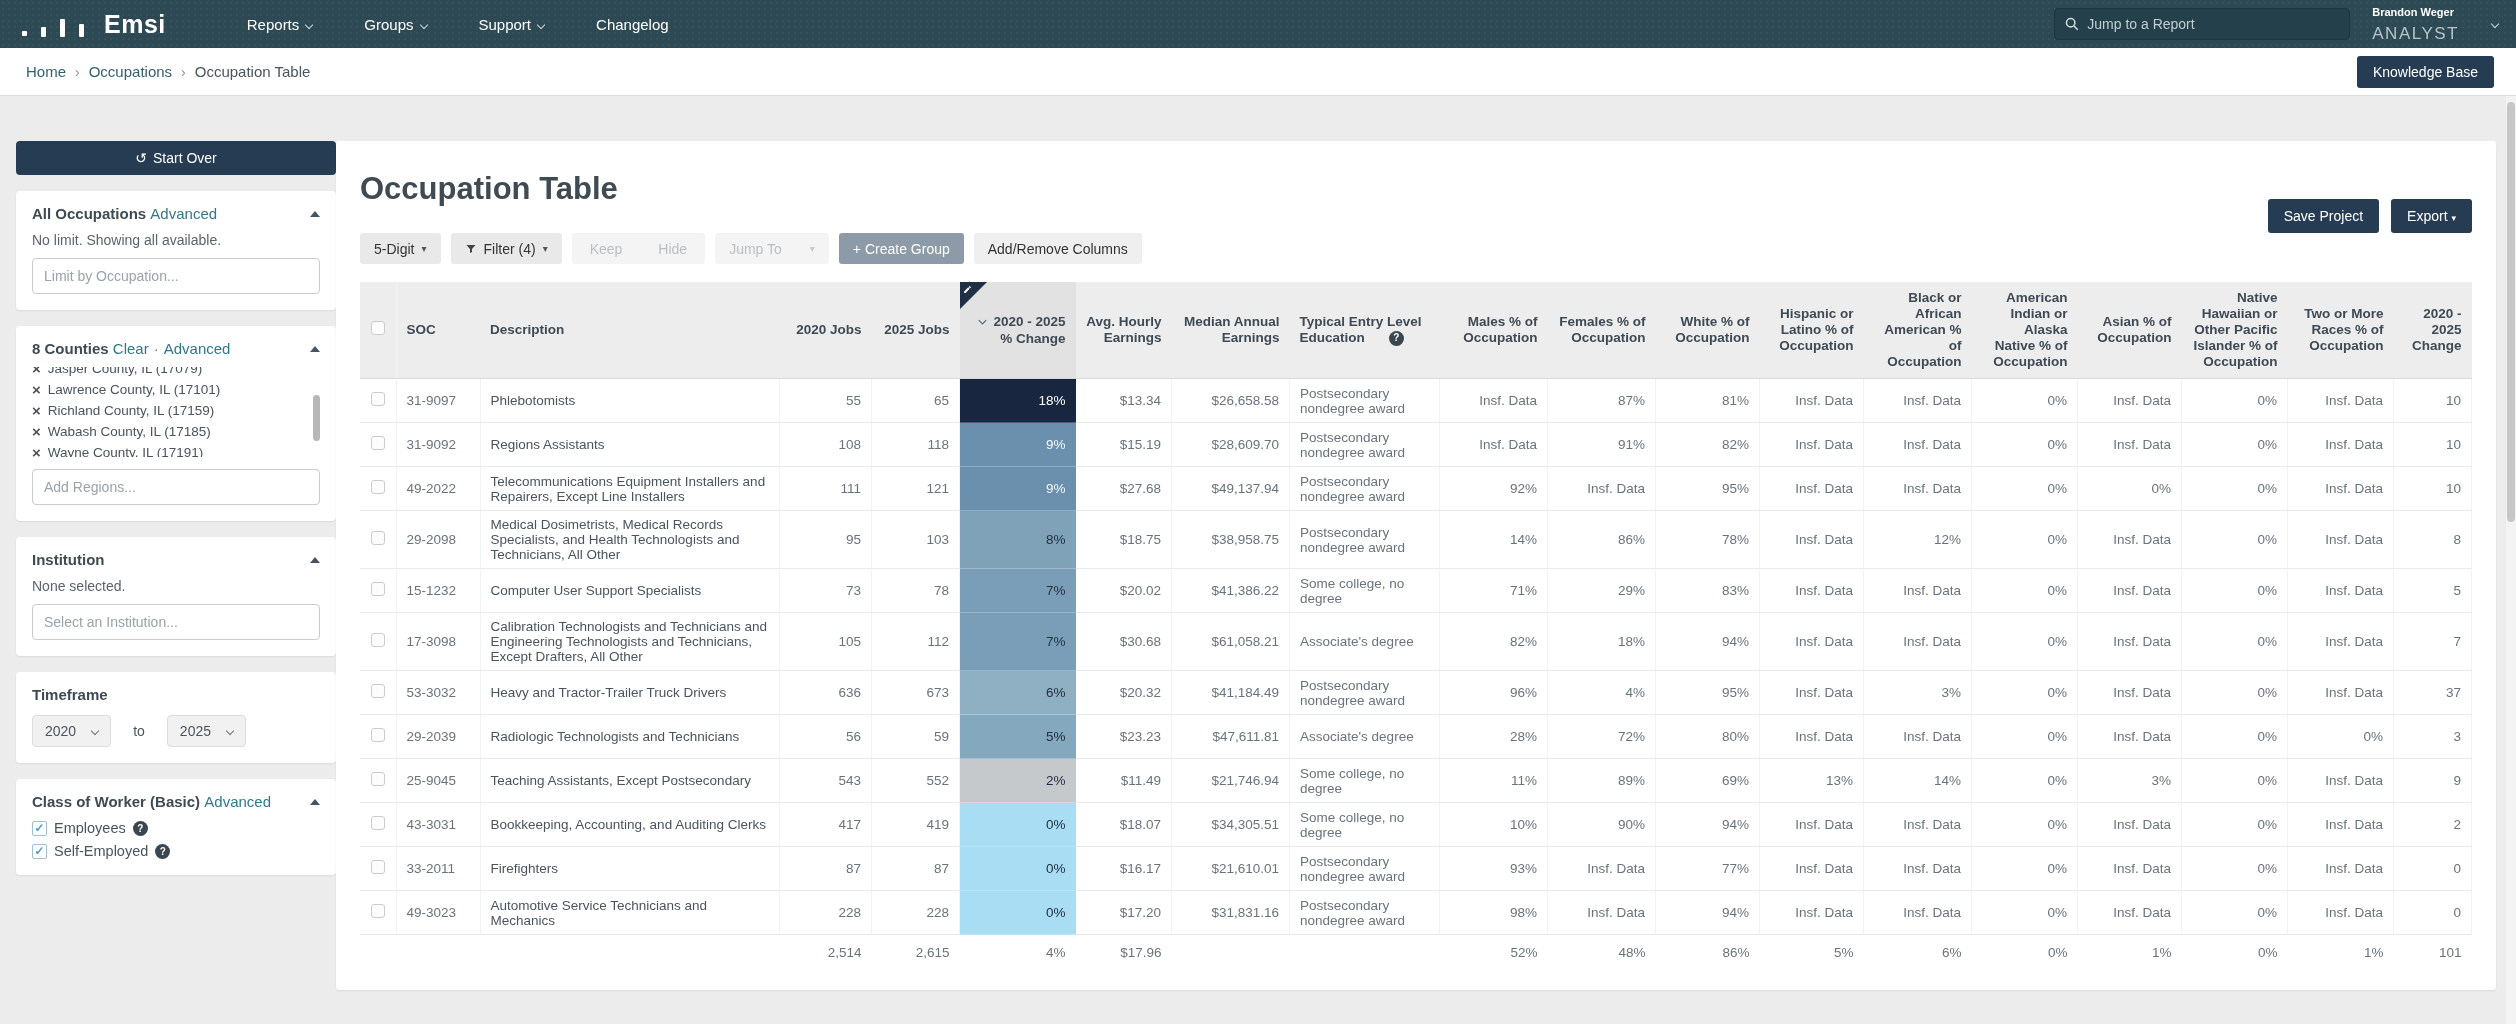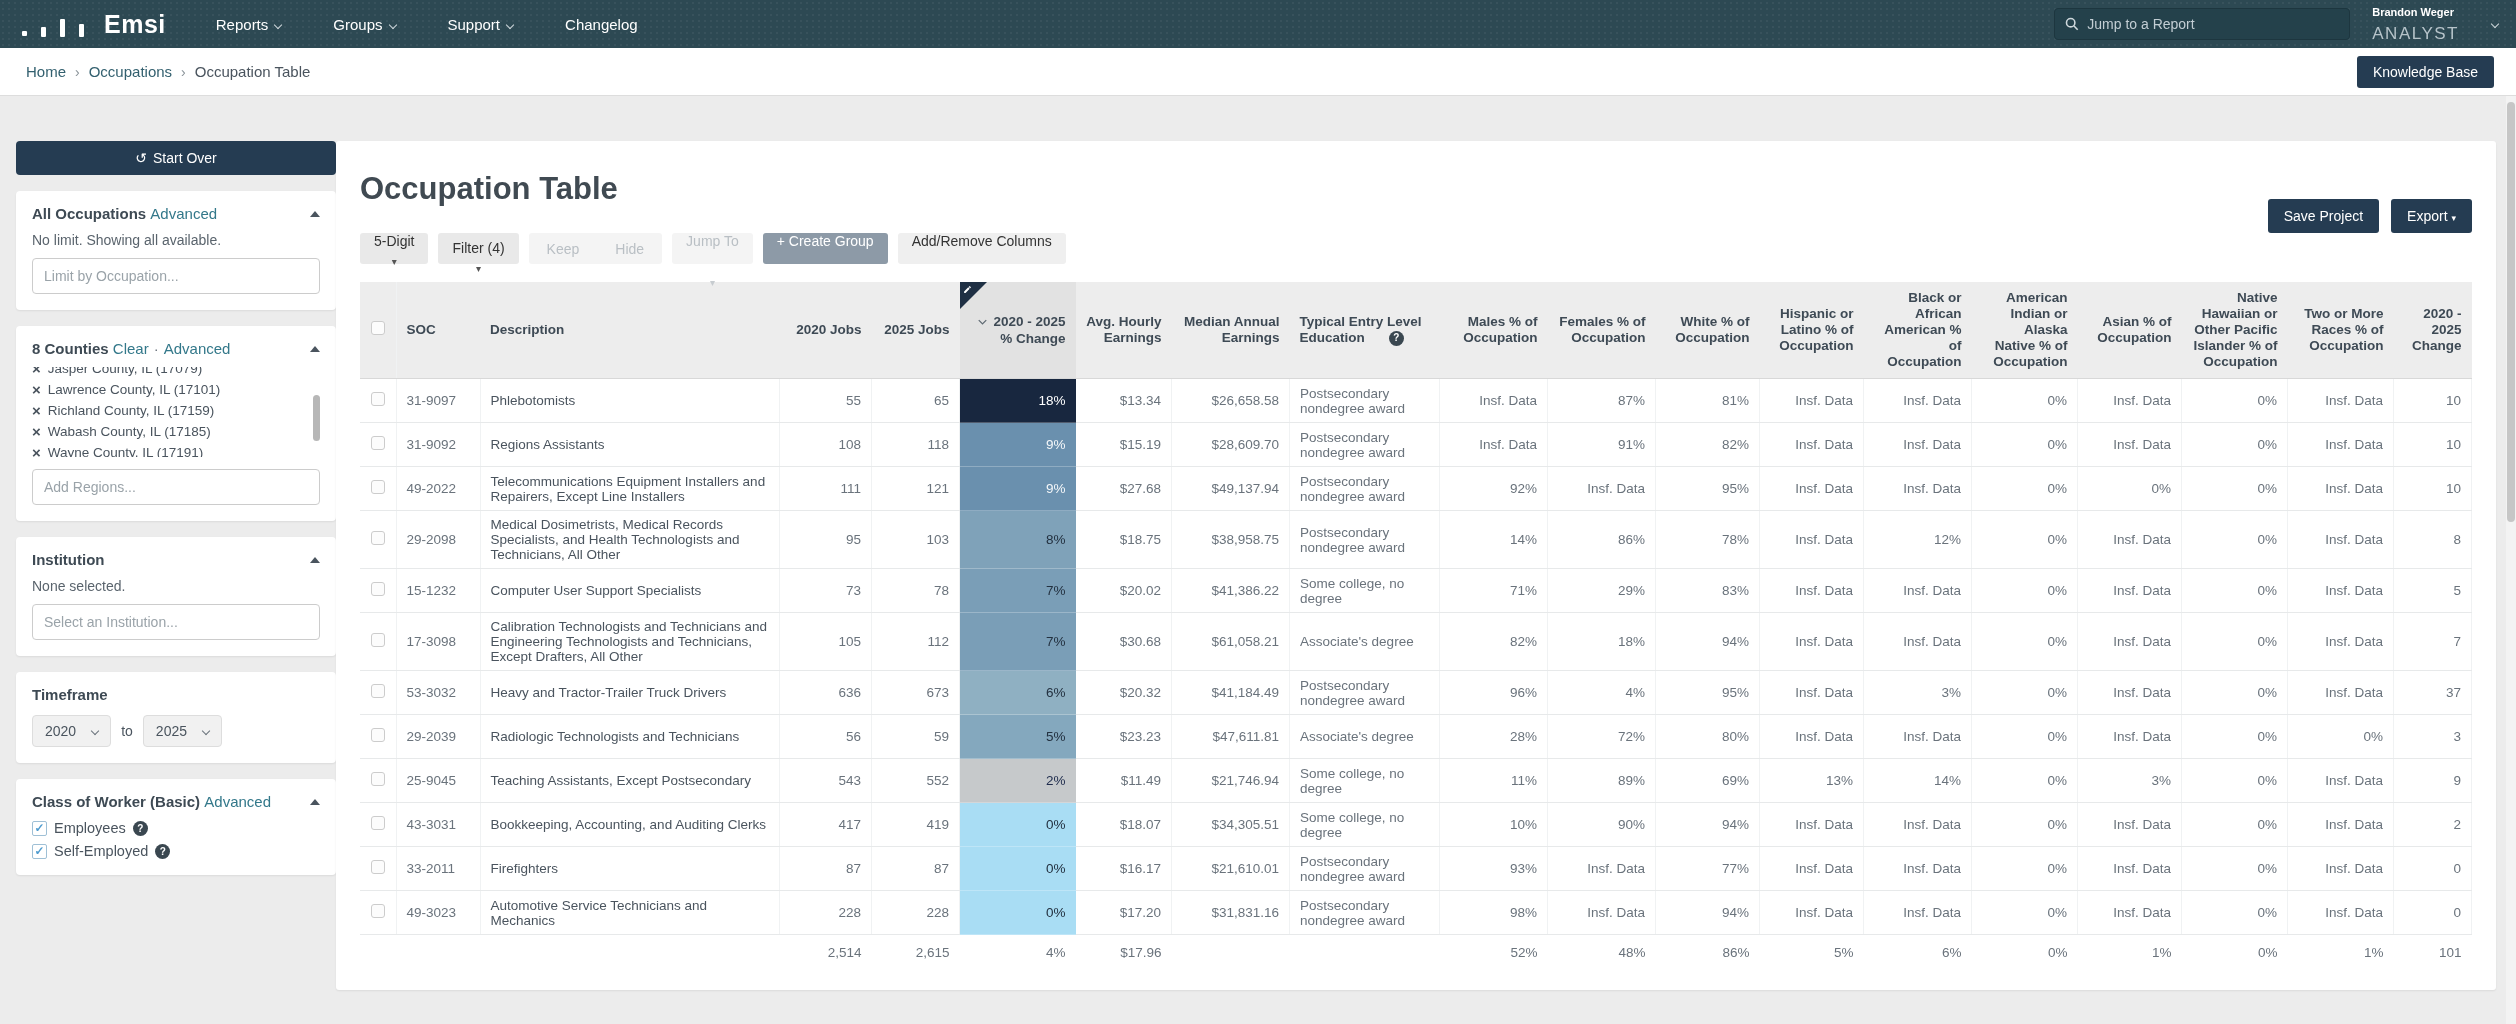--- a/index.html
+++ b/index.html
@@ -4,21 +4,21 @@
 <style>
   * { margin:0; padding:0; box-sizing:border-box; }
   html,body { width:2516px; height:1024px; overflow:hidden; }
   body { font-family:"Liberation Sans", sans-serif; background:#ececec; color:#3e4a54; }
   .page { position:relative; width:2516px; height:1024px; }
 
   
   .topbar { position:absolute; top:0; left:0; width:100%; height:48px; background:#2d4953;
     background-image:radial-gradient(rgba(255,255,255,0.05) 1px, transparent 1px); background-size:6px 6px;
     display:flex; align-items:center; }
-  .logo { display:flex; align-items:flex-end; gap:14px; margin:0 0 0 22px; height:26px; }
+  .logo { display:flex; align-items:flex-end; gap:14px; margin:0 31px 0 22px; height:26px; }
   .logo .bar { background:#fff; width:5px; border-radius:1px; }
   .logo .dot { background:#fff; width:5px; height:5px; border-radius:1px; margin-bottom:1px; }
   .logo-text { color:#fff; font-size:25px; font-weight:bold; letter-spacing:0.5px; margin-left:6px; line-height:26px; }
   .nav { display:flex; align-items:center; gap:52px; margin-left:50px; }
   .nav-item { color:#fff; font-size:15px; cursor:pointer; white-space:nowrap; }
   .chev { display:inline-block; width:6px; height:6px; border-right:1.5px solid #cfd8dc; border-bottom:1.5px solid #cfd8dc; transform:rotate(45deg); margin-left:7px; vertical-align:2px; }
   .topbar-right { margin-left:auto; display:flex; align-items:center; }
   .search-box { width:296px; height:32px; background:#24414b; border:1px solid #1d363f; border-radius:4px;
     display:flex; align-items:center; padding:0 10px; }
   .search-box input { background:transparent; border:none; outline:none; color:#dbe4e8; font-size:14px; margin-left:8px; width:240px; font-family:inherit; }
@@ -47,35 +47,35 @@
   .card-head .sep-dot { color:#6a737c; font-weight:normal; margin:0 5px; }
   .collapse-caret { margin-left:auto; width:0; height:0; border-left:5px solid transparent; border-right:5px solid transparent; border-bottom:6px solid #4a545e; cursor:pointer; }
   .card-note { font-size:14px; color:#5a646d; margin-bottom:10px; }
   .side-input { width:100%; height:36px; border:1px solid #ccc; border-radius:4px; padding:0 11px; font-size:14px; color:#444; font-family:inherit; outline:none; }
   .side-input::placeholder { color:#9aa3a9; }
   .county-list { position:relative; height:90px; overflow:hidden; margin-bottom:12px; }
   .county-item { display:flex; align-items:center; font-size:13.5px; color:#4a545e; padding:3px 0; white-space:nowrap; }
   .county-item:first-child { margin-top:-9px; }
   .x-ico { color:#4a545e; font-weight:bold; font-size:15px; margin-right:7px; cursor:pointer; line-height:1; }
   .list-scroll { position:absolute; right:0; top:28px; width:7px; height:46px; background:#b7b7b7; border-radius:4px; }
-  .tf-row { display:flex; align-items:center; gap:10px; margin-top:12px; }
+  .tf-row { display:flex; align-items:center; gap:22px; margin-top:12px; }
   .tf-select { background:#f1f1f1; border:1px solid #ddd; border-radius:4px; height:32px; padding:0 12px; font-size:14px; color:#4a545e; display:flex; align-items:center; gap:9px; cursor:pointer; }
   .tf-to { font-size:14px; color:#4a545e; }
   .cb-row { display:flex; align-items:center; gap:7px; font-size:14.5px; color:#4a545e; margin-top:7px; }
   .cbx { width:15px; height:15px; border:1px solid #9fc0d6; border-radius:2px; background:#fff; color:#4e9bcf; font-size:12px; font-weight:bold; display:inline-flex; align-items:center; justify-content:center; cursor:pointer; }
   .help-ico { width:15px; height:15px; border-radius:50%; background:#3a4750; color:#fff; font-size:10px; font-weight:bold; display:inline-flex; align-items:center; justify-content:center; cursor:pointer; }
 
   
   .main-panel { position:absolute; left:336px; top:141px; width:2160px; height:849px; background:#fff; border-radius:3px; box-shadow:0 1px 2px rgba(0,0,0,0.08); padding:30px 24px 0; }
   .page-title { font-size:31px; font-weight:bold; color:#404a52; }
   .page-sub { font-size:16px; color:#555e66; margin-top:7px; }
   .panel-actions { position:absolute; top:58px; right:24px; display:flex; gap:12px; }
   .navy-btn { background:#253c52; color:#fff; border:none; border-radius:3px; height:34px; padding:0 16px; font-size:14px; cursor:pointer; font-family:inherit; }
   .toolbar { display:flex; align-items:center; gap:10px; margin-top:26px; }
-  .tb-btn { background:#e9e9e9; border:none; border-radius:3px; height:31px; padding:0 14px; font-size:14px; color:#333; cursor:pointer; font-family:inherit; display:inline-flex; align-items:center; gap:7px;flex-direction:column; }
+  .tb-btn { background:#e9e9e9; border:none; border-radius:3px; height:31px; padding:0 14px; font-size:14px; color:#333; cursor:pointer; font-family:inherit; display:inline-flex; align-items:center; gap:7px; }
   .tb-btn .tri { font-size:10px; color:#555; }
   .tb-group-disabled { background:#f4f4f4; border-radius:3px; height:31px; display:inline-flex; align-items:center; }
   .tb-disabled { color:#b9bfc4; font-size:14px; padding:0 18px; cursor:default; }
   .tb-btn.disabled { background:#f4f4f4; color:#b9bfc4; cursor:default;gap:28px; }
   .tb-btn.disabled .tri { color:#c7ccd0; }
   .tb-btn.create { background:#8d9aa7; color:#fff; }
   .tb-btn.columns { background:#efefef; }
 
   
   table { border-collapse:collapse; table-layout:fixed; width:2112px; margin-top:18px; font-size:13.5px; }

